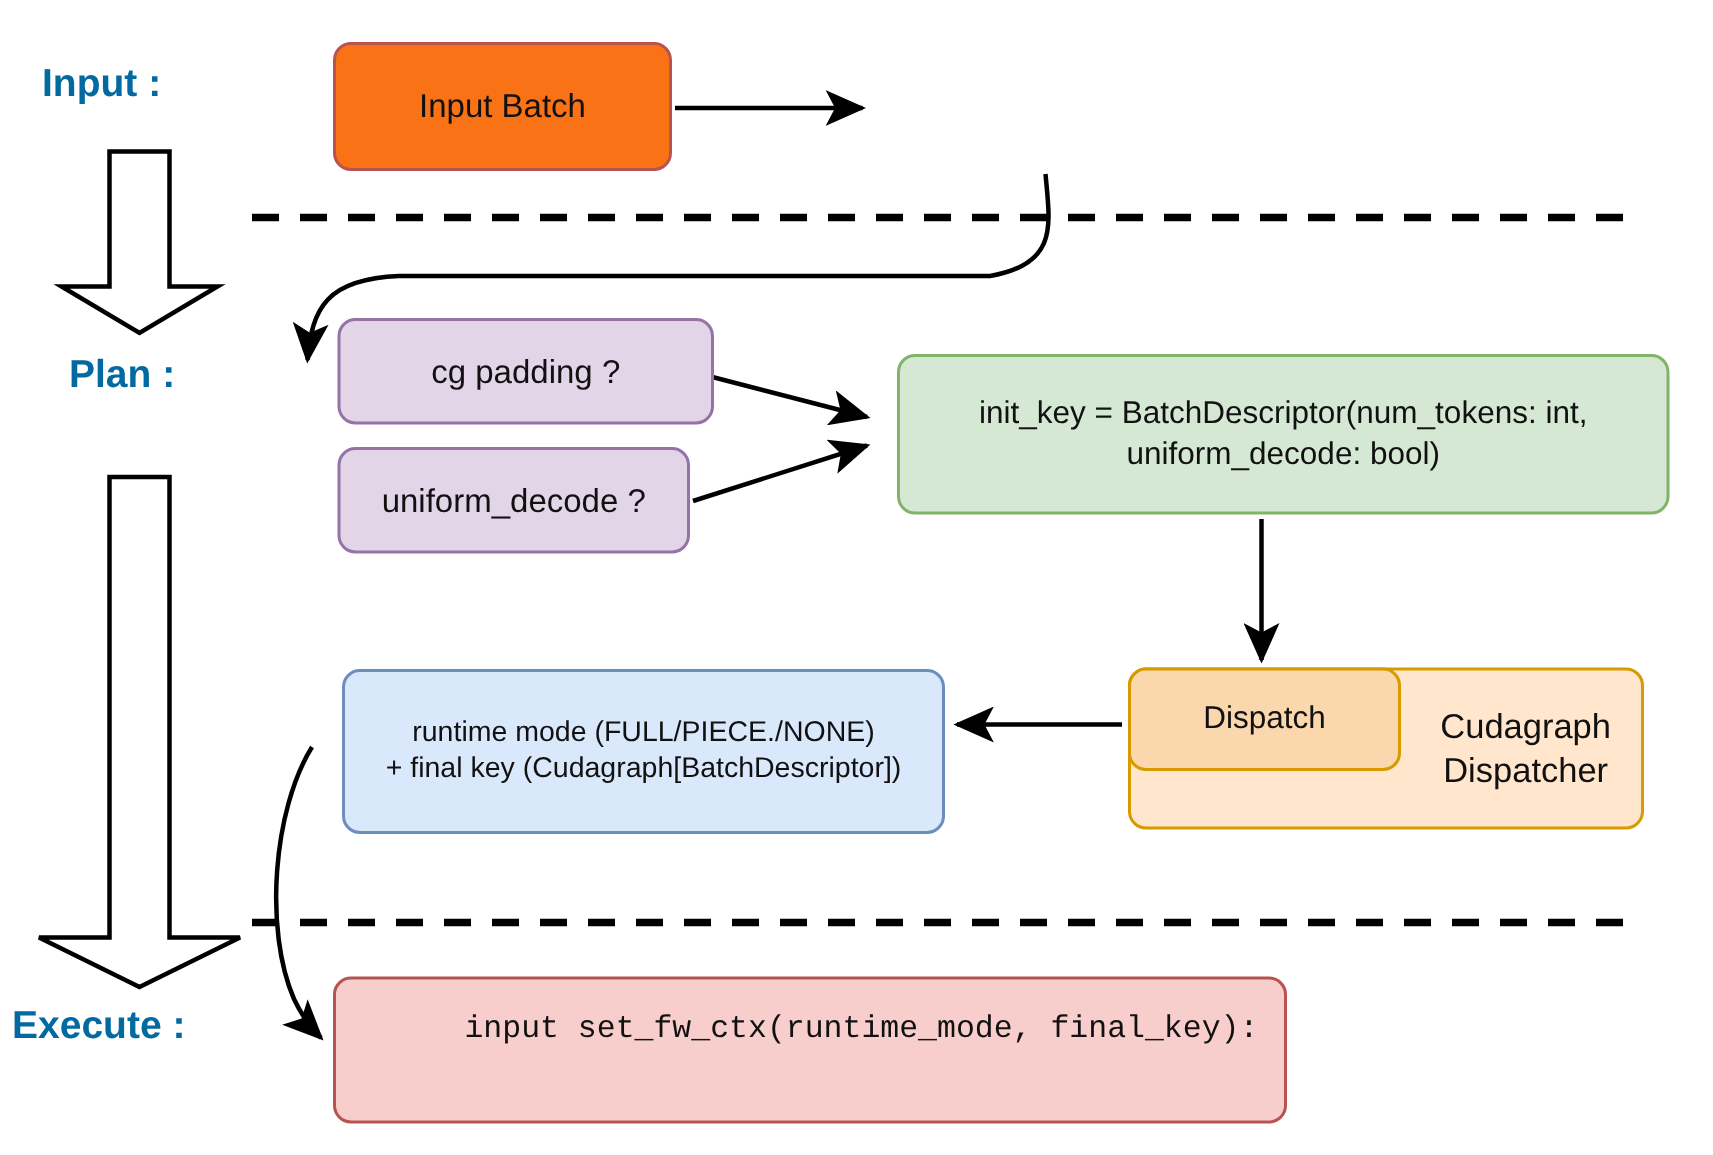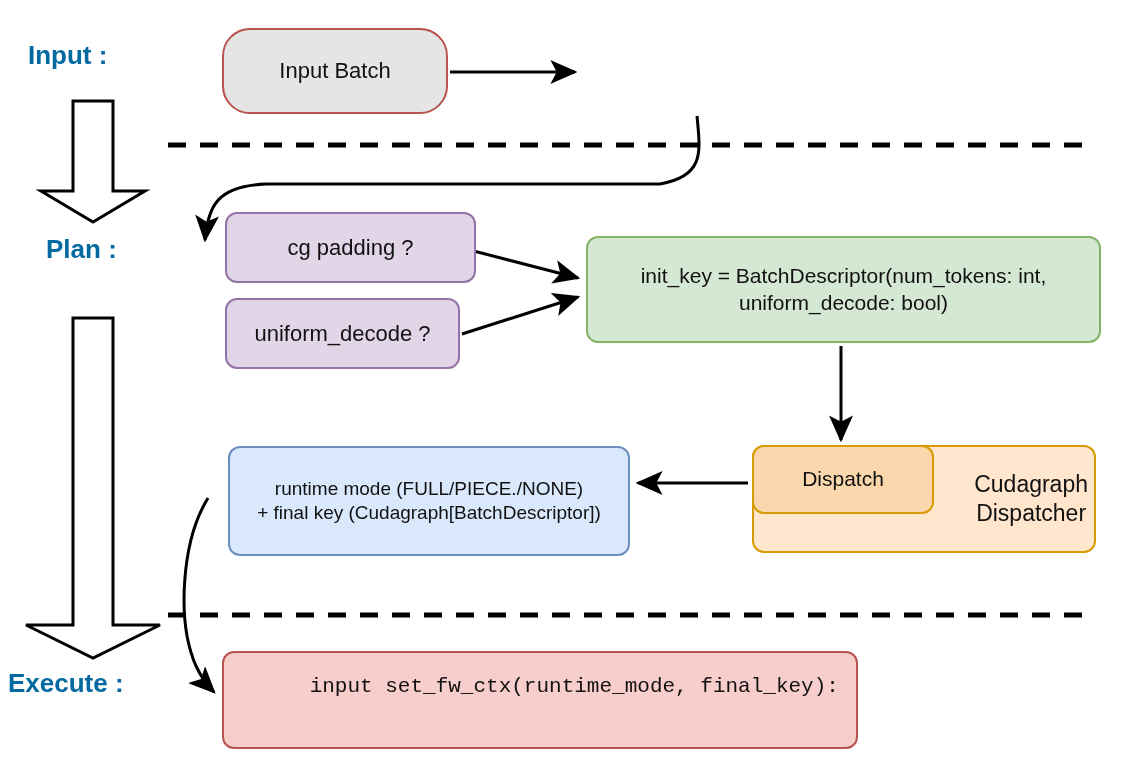--- a/index.html
+++ b/index.html
@@ -50,21 +50,21 @@
   }
 
   
   #node-input-batch  { left:222px; top:28px;  width:226px; height:86px;  font-size:22px; }
   #node-preprocess   { left:583px; top:28px;  width:227px; height:86px;  font-size:22px; }
   #node-cg-padding   { left:225px; top:212px; width:251px; height:71px;  font-size:22px; }
   #node-uniform-dec  { left:225px; top:298px; width:235px; height:71px;  font-size:22px; }
   #node-init-key     { left:586px; top:236px; width:515px; height:107px; font-size:21px; padding:0 14px; }
   #node-runtime-mode { left:228px; top:446px; width:402px; height:110px; font-size:19px; padding:0 10px; }
   #node-cudagraph    { left:752px; top:445px; width:344px; height:108px; font-size:23px;
-                        align-items:center; justify-content:flex-end; padding-right:6px; }
+                        align-items:center; justify-content:flex-end; padding-right:20px; }
   #node-dispatch     { left:752px; top:445px; width:182px; height:69px;  font-size:21px; }
   #node-exec-code    { left:222px; top:651px; width:636px; height:98px;  font-size:21px; padding-left:10px; }
 
   #label-input   { left:28px;  top:40px;  font-size:26px; }
   #label-plan    { left:46px;  top:234px; font-size:26px; }
   #label-execute { left:8px;   top:668px; font-size:26px; }
 </style>
 </head>
 <body>
 
@@ -95,34 +95,34 @@
 
     <line x1="748" y1="483" x2="638" y2="483" stroke="#000000" stroke-width="3" marker-end="url(#arrowhead)"></line>
 
     <path d="M208,498 C182,540 176,620 196,666 C203,681 210,688 214,692" fill="none" stroke="#000000" stroke-width="3" marker-end="url(#arrowhead)"></path>
   </svg>
 
   <div class="stage-label" id="label-input">Input :</div>
   <div class="stage-label" id="label-plan">Plan :</div>
   <div class="stage-label" id="label-execute">Execute :</div>
 
-  <div class="node" id="node-input-batch" style="background:#e5e5e5;border-color:#b85450;border-radius:28px;">
+  <div class="node" id="node-input-batch" style="background:#f97316;border-color:#b85450;">
     <span>Input Batch</span>
   </div>
 
 
   <div class="node" id="node-cg-padding" style="background:#e1d5e7;border-color:#9673a6;">
     <span>cg padding ?</span>
   </div>
 
   <div class="node" id="node-uniform-dec" style="background:#e1d5e7;border-color:#9673a6;">
     <span>uniform_decode ?</span>
   </div>
 
-  <div class="node" id="node-init-key" style="background:#d5e8d4;border-color:#82b366;">
+  <div class="node" id="node-init-key" style="background:#d5e8d4;border-color:#82b366;margin-left:12px;">
     <span>
       <span>init_key = BatchDescriptor(num_tokens: int,</span><br>
       <span>uniform_decode: bool)</span>
     </span>
   </div>
 
   <div class="node" id="node-cudagraph" style="background:#ffe6cc;border-color:#d79b00;">
     <span>
       <span>Cudagraph</span><br>
       <span>Dispatcher</span>

